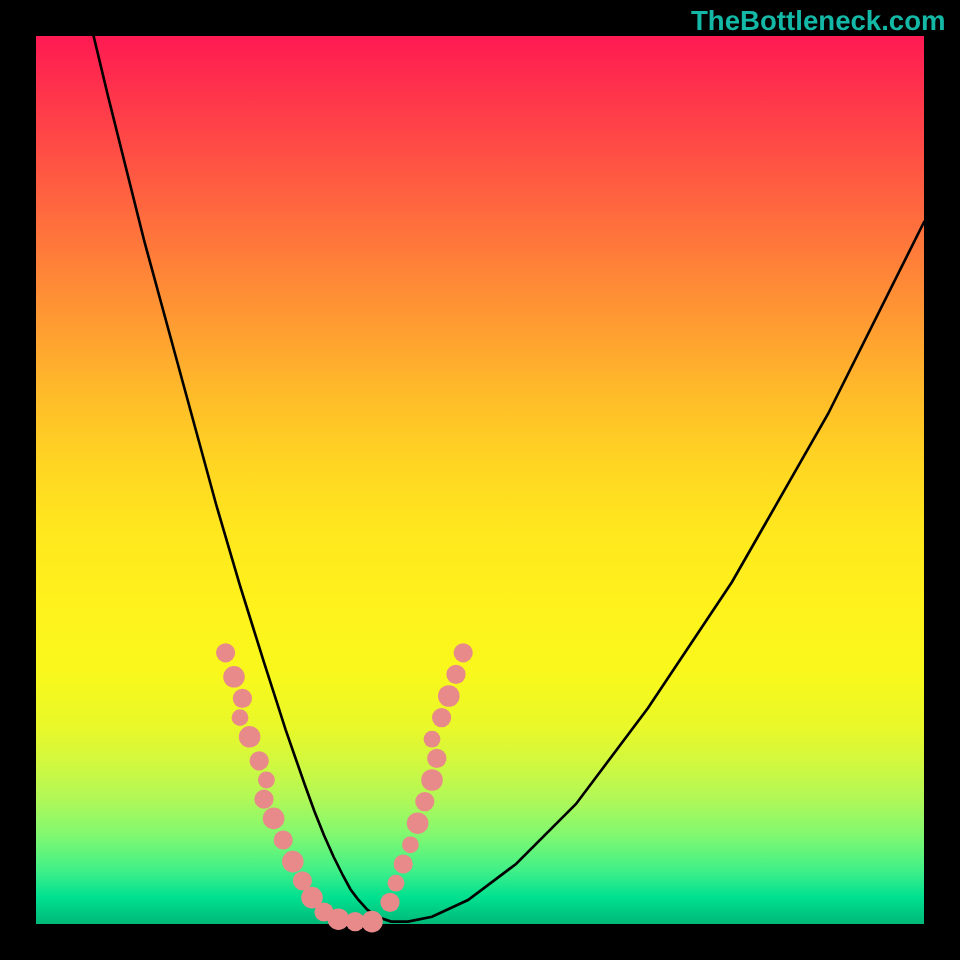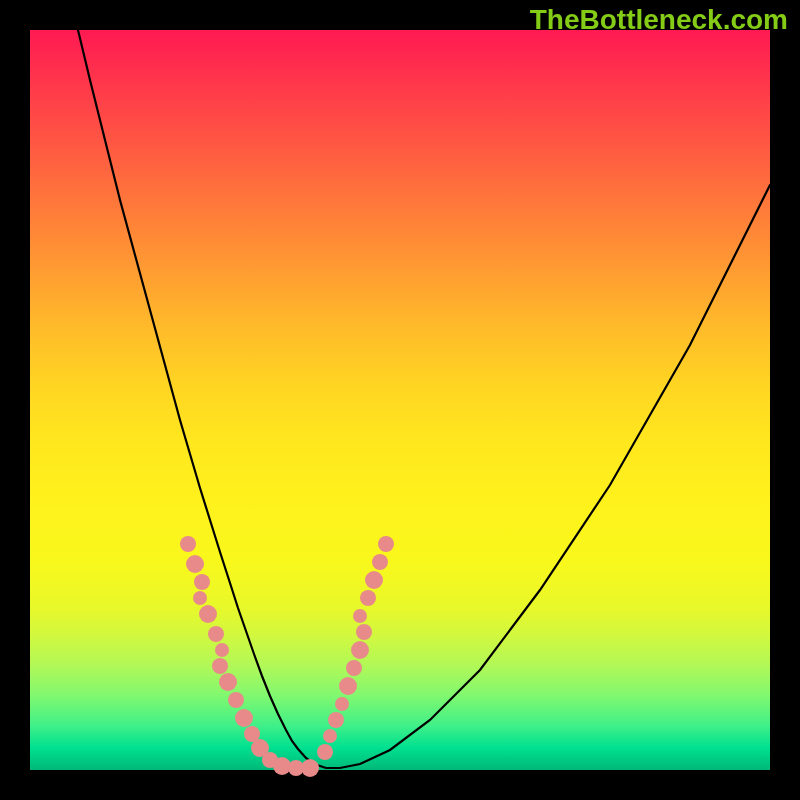--- a/index.html
+++ b/index.html
@@ -43,23 +43,23 @@
       #40f088 94%,
       #00e090 97%,
       #00b878 100%
     );
   }
   .watermark {
     position: absolute;
     top: 4px;
     right: 12px;
     font-family: Arial, Helvetica, sans-serif;
-    font-size: 28px;
+    font-size: 23px;
     font-weight: bold;
-    color: #84cc16;
+    color: #14b8a6;
     letter-spacing: 0px;
   }
   svg.curve {
     position: absolute;
     left: 30px;
     top: 30px;
     width: 740px;
     height: 740px;
     overflow: visible;
   }

